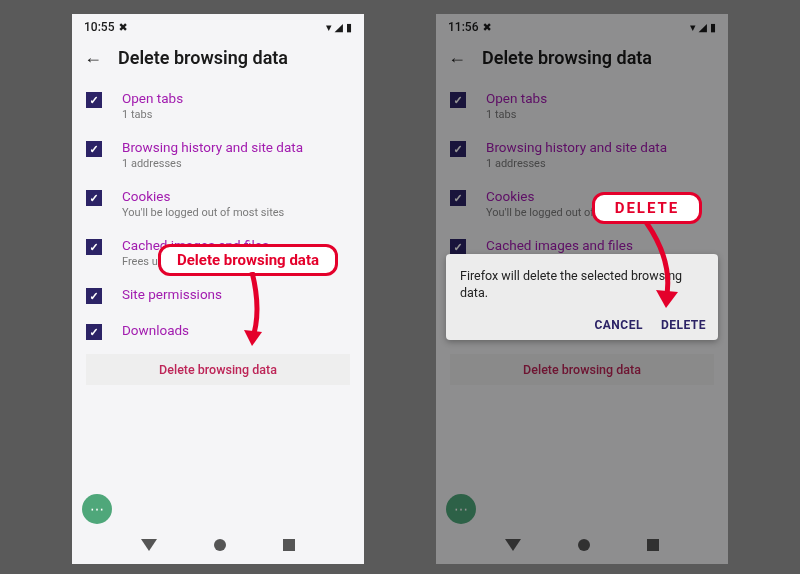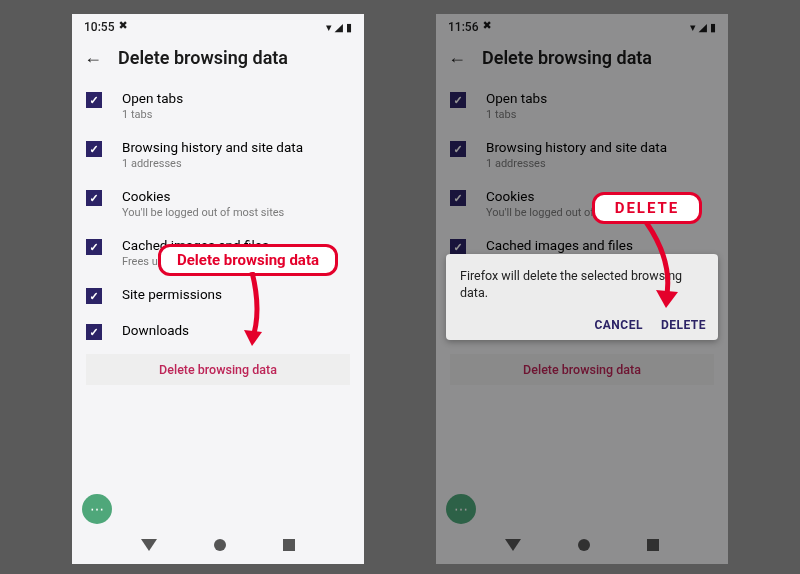--- a/index.html
+++ b/index.html
@@ -24,21 +24,21 @@
   .statusbar {
     height: 26px;
     display: flex;
     align-items: center;
     justify-content: space-between;
     padding: 0 12px;
     font-size: 12px;
     font-weight: 500;
     color: #1b1b1b;
   }
-  .status-left { display: flex; gap: 4px; }
+  .status-left { display: flex; align-items: center; gap: 4px; }
   .status-right { display: flex; align-items: center; gap: 3px; }
   .status-ico { font-size: 11px; line-height: 1; }
 
   .header {
     display: flex;
     align-items: center;
     gap: 16px;
     padding: 6px 12px 14px 12px;
   }
   .back { font-size: 18px; font-weight: 700; color:#222; }
@@ -58,21 +58,21 @@
     align-items: center;
     justify-content: center;
     margin-right: 20px;
     margin-top: 2px;
     flex-shrink: 0;
     color: #fff;
     font-size: 11px;
     font-weight: 800;
     line-height: 1;
   }
-  .label-main { font-size: 13.5px; color: #000000; }
+  .label-main { font-size: 13.5px; color: #a21caf; }
   .label-sub { font-size: 11px; color: #7a7a7a; margin-top: 2px; }
 
   .delete-bar {
     margin: 4px 14px 0 14px;
     background: #eeeeee;
     text-align: center;
     padding: 8px 0;
     font-size: 12.5px;
     font-weight: 500;
     color: #bd2557;

